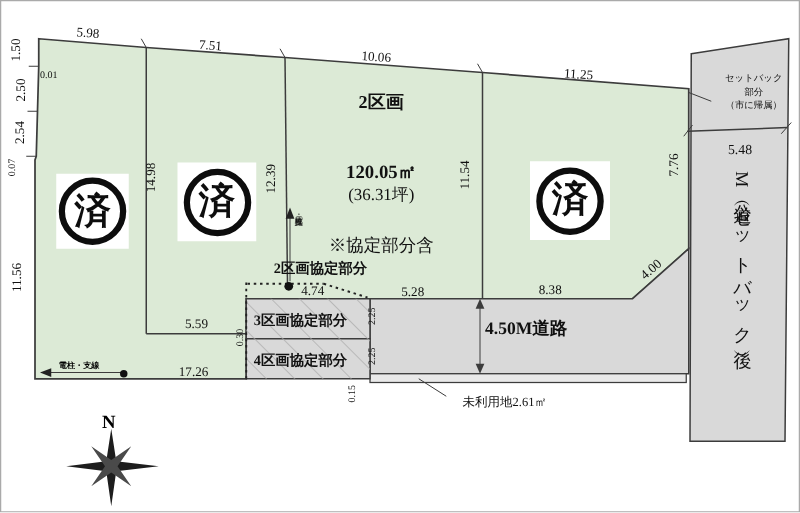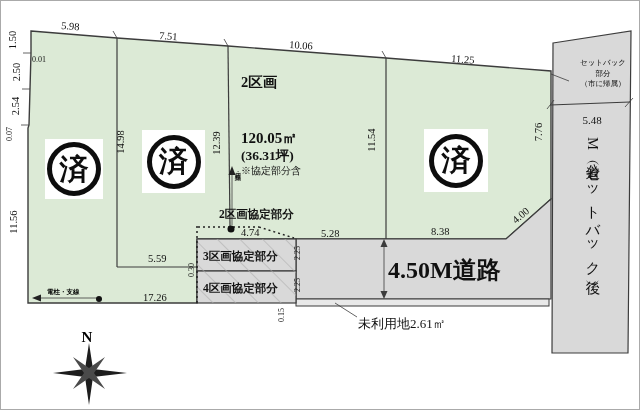--- a/index.html
+++ b/index.html
@@ -9,29 +9,29 @@
   .overlay{position:absolute;white-space:nowrap;}
   .fill-green{fill:var(--lot-green);stroke:var(--line-dark);stroke-width:1.4;}
   .fill-road{fill:var(--road-gray);stroke:var(--line-dark);stroke-width:1.2;}
   .fill-strip{fill:var(--strip-gray);stroke:var(--line-dark);stroke-width:1;}
   .ln{stroke:var(--line-dark);stroke-width:1.2;fill:none;}
   .ln-thin{stroke:var(--line-dark);stroke-width:0.8;fill:none;}
   .dotted{stroke:#222;stroke-width:1.5;fill:none;stroke-dasharray:2 3;}
   .dim{font-size:10.5px;fill:#111;}
   .dim-s{font-size:8px;fill:#111;}
   .agree{font-size:11.5px;font-weight:bold;fill:#111;}
-  .lot2-block{left:240px;top:72px;width:128px;line-height:1.25;}
+  .lot2-block{left:240px;top:72px;width:128px;text-align:center;line-height:1.25;}
   .lot2-name{font-size:14.5px;font-weight:bold;}
   .lot2-area{font-size:15px;font-weight:bold;margin-top:38px;}
-  .lot2-tsubo{font-size:13.5px;font-weight:bold;}
-  .lot2-note{font-size:10px;margin-top:0;}
+  .lot2-tsubo{font-size:13.5px;font-weight:normal;}
+  .lot2-note{font-size:14px;margin-top:24px;}
   .stamp{background:#fff;display:flex;align-items:center;justify-content:center;}
   .stamp-circle{width:44px;height:44px;border:5px solid var(--stamp-black);border-radius:50%;display:flex;align-items:center;justify-content:center;font-size:29px;font-weight:bold;color:var(--stamp-black);line-height:1;}
-  .road-south-label{left:387px;top:253px;font-size:24px;font-weight:bold;}
-  .unused-label{left:357px;top:314px;font-size:13px;font-family:Liberation Serif, serif;}
+  .road-south-label{left:387px;top:253px;font-size:14px;font-weight:bold;}
+  .unused-label{left:369px;top:314px;font-size:10px;font-family:Liberation Serif, serif;}
   .setback-block{left:562px;top:57px;width:80px;text-align:center;font-size:7.5px;line-height:10.5px;}
   .east-num{left:558px;top:113px;width:66px;text-align:center;font-size:11px;}
   .east-vertical{left:582px;top:136px;height:218px;writing-mode:vertical-rl;font-size:14.5px;letter-spacing:2px;}
   .pole-center{left:232px;top:166px;writing-mode:vertical-rl;font-size:6.5px;letter-spacing:0.5px;}
 </style>
 </head>
 <body>
 
 <div class="canvas">
 

